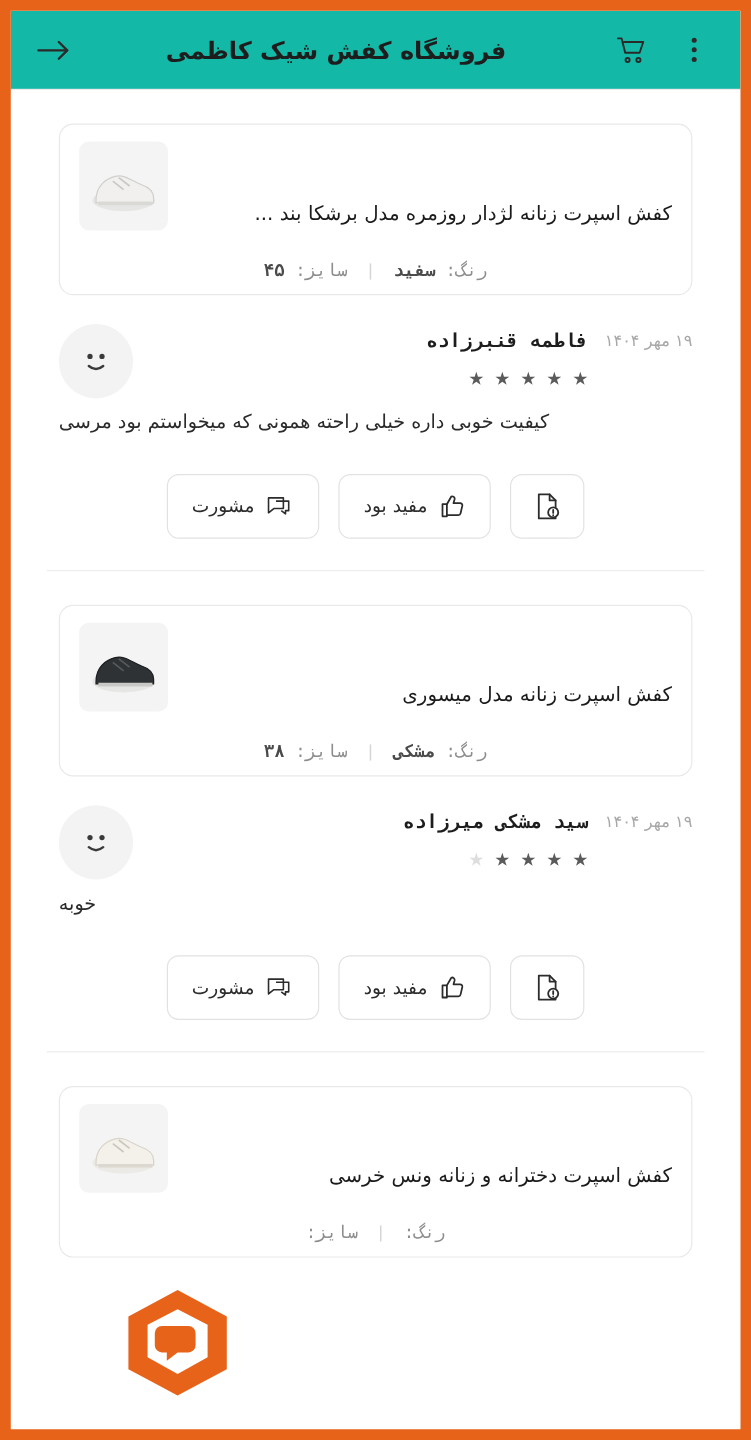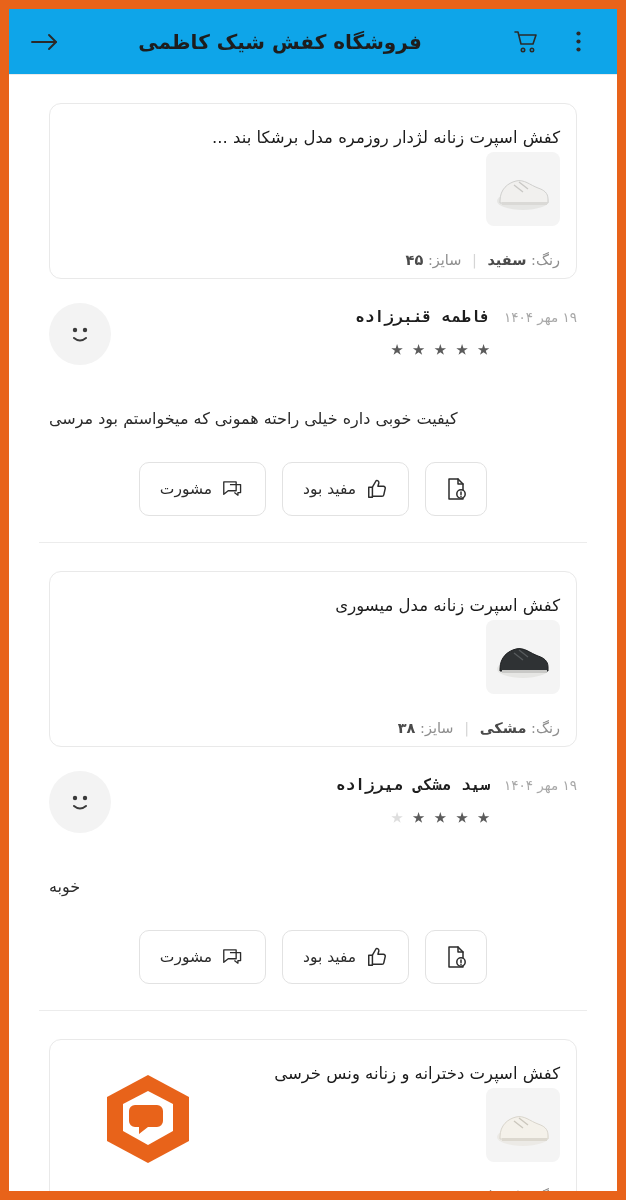--- a/index.html
+++ b/index.html
@@ -19,21 +19,21 @@
     overflow: hidden;
   }
   
   .topbar {
     height: 66px;
     display: flex;
     align-items: center;
     justify-content: space-between;
     padding: 0 22px 0 18px;
     border-bottom: 1px solid #eceaea;
-    background: #0ea5e9;
+    background: #14b8a6;
   }
   .topbar-right {
     display: flex;
     align-items: center;
     gap: 18px;
     flex-direction: row;
   }
   .topbar-title {
     font-size: 20px;
     font-weight: bold;
@@ -66,46 +66,47 @@
     margin: 28px 40px 0 40px;
     border: 1px solid #e9e9e9;
     border-radius: 12px;
     background: #fff;
     padding: 14px 16px 10px 16px;
     position: relative;
     min-height: 140px;
   }
   .product-row {
     display: flex;
-    align-items: flex-start;
-    flex-direction: column;
+    align-items: flex-end;
+    gap: 14px;
   }
   .product-thumb {
     width: 74px; height: 74px;
     border-radius: 8px;
     background: #f4f4f4;
     flex-shrink: 0;
     display: flex; align-items: center; justify-content: center;
     overflow: hidden;
   }
   .product-title {
     font-size: 16.5px;
     color: #1b1b1b;
     line-height: 1.7;
     padding-top: 6px;
     font-weight: 500;
     flex: 1;
     text-align: right;
   }
   .product-meta {
     margin-top: 26px;
-    text-align: right;
+    text-align: center;
     font-size: 14.5px;
     color: #8d8d8d;
     direction: rtl;
+    font-family: Liberation Mono, monospace;
   }
   .product-meta .sep { color: #d5d5d5; padding: 0 6px; }
   .product-meta b { color: #4a4a4a; font-weight: 600; }
 
   
   .reviewer-row {
     display: flex;
     align-items: flex-start;
     margin: 24px 40px 0 40px;
     gap: 14px;
@@ -119,21 +120,21 @@
   .reviewer-mid { flex: 1; text-align: right; padding-top: 4px; font-family: Liberation Mono, monospace; }
   .reviewer-name { font-size: 16px; color: #1d1d1d; font-weight: 600; }
   .stars { margin-top: 12px; display: flex; justify-content: flex-end; gap: 9px; direction: ltr; }
   .star { font-size: 21px; line-height: 1; color: #5b5b5b; }
   .star.off { color: #dedede; }
   .review-date {
     font-size: 13.5px; color: #a8a8a8;
     padding-top: 6px; white-space: nowrap;
   }
   .review-text {
-    margin: 40px 40px 0 40px;
+    margin: 6px 40px 0 40px;
     text-align: left;
     font-size: 16px;
     color: #2b2b2b;
     line-height: 1.8;
   }
 
   
   .actions {
     display: flex;
     justify-content: center;

